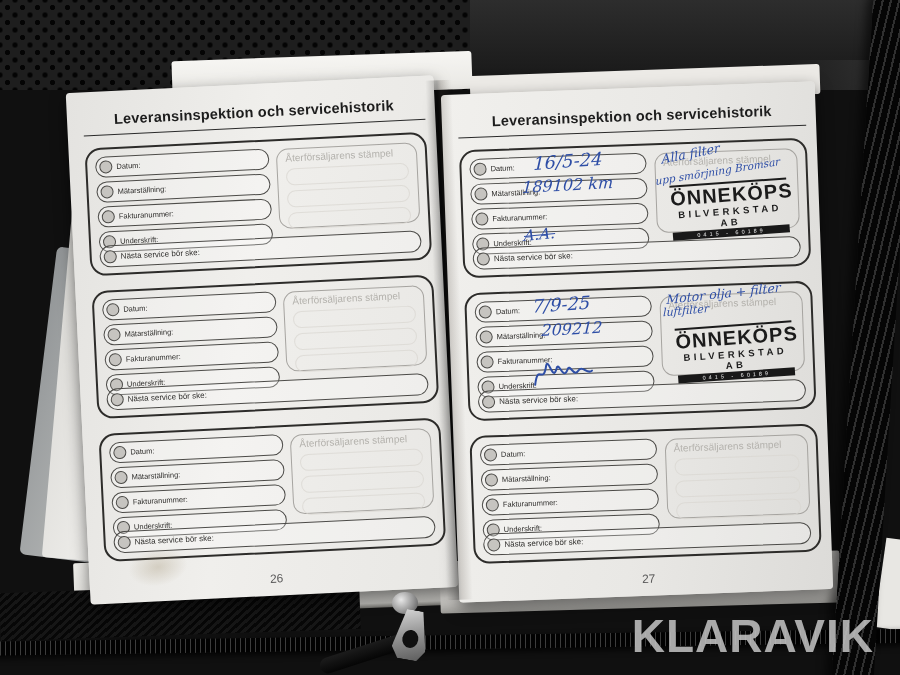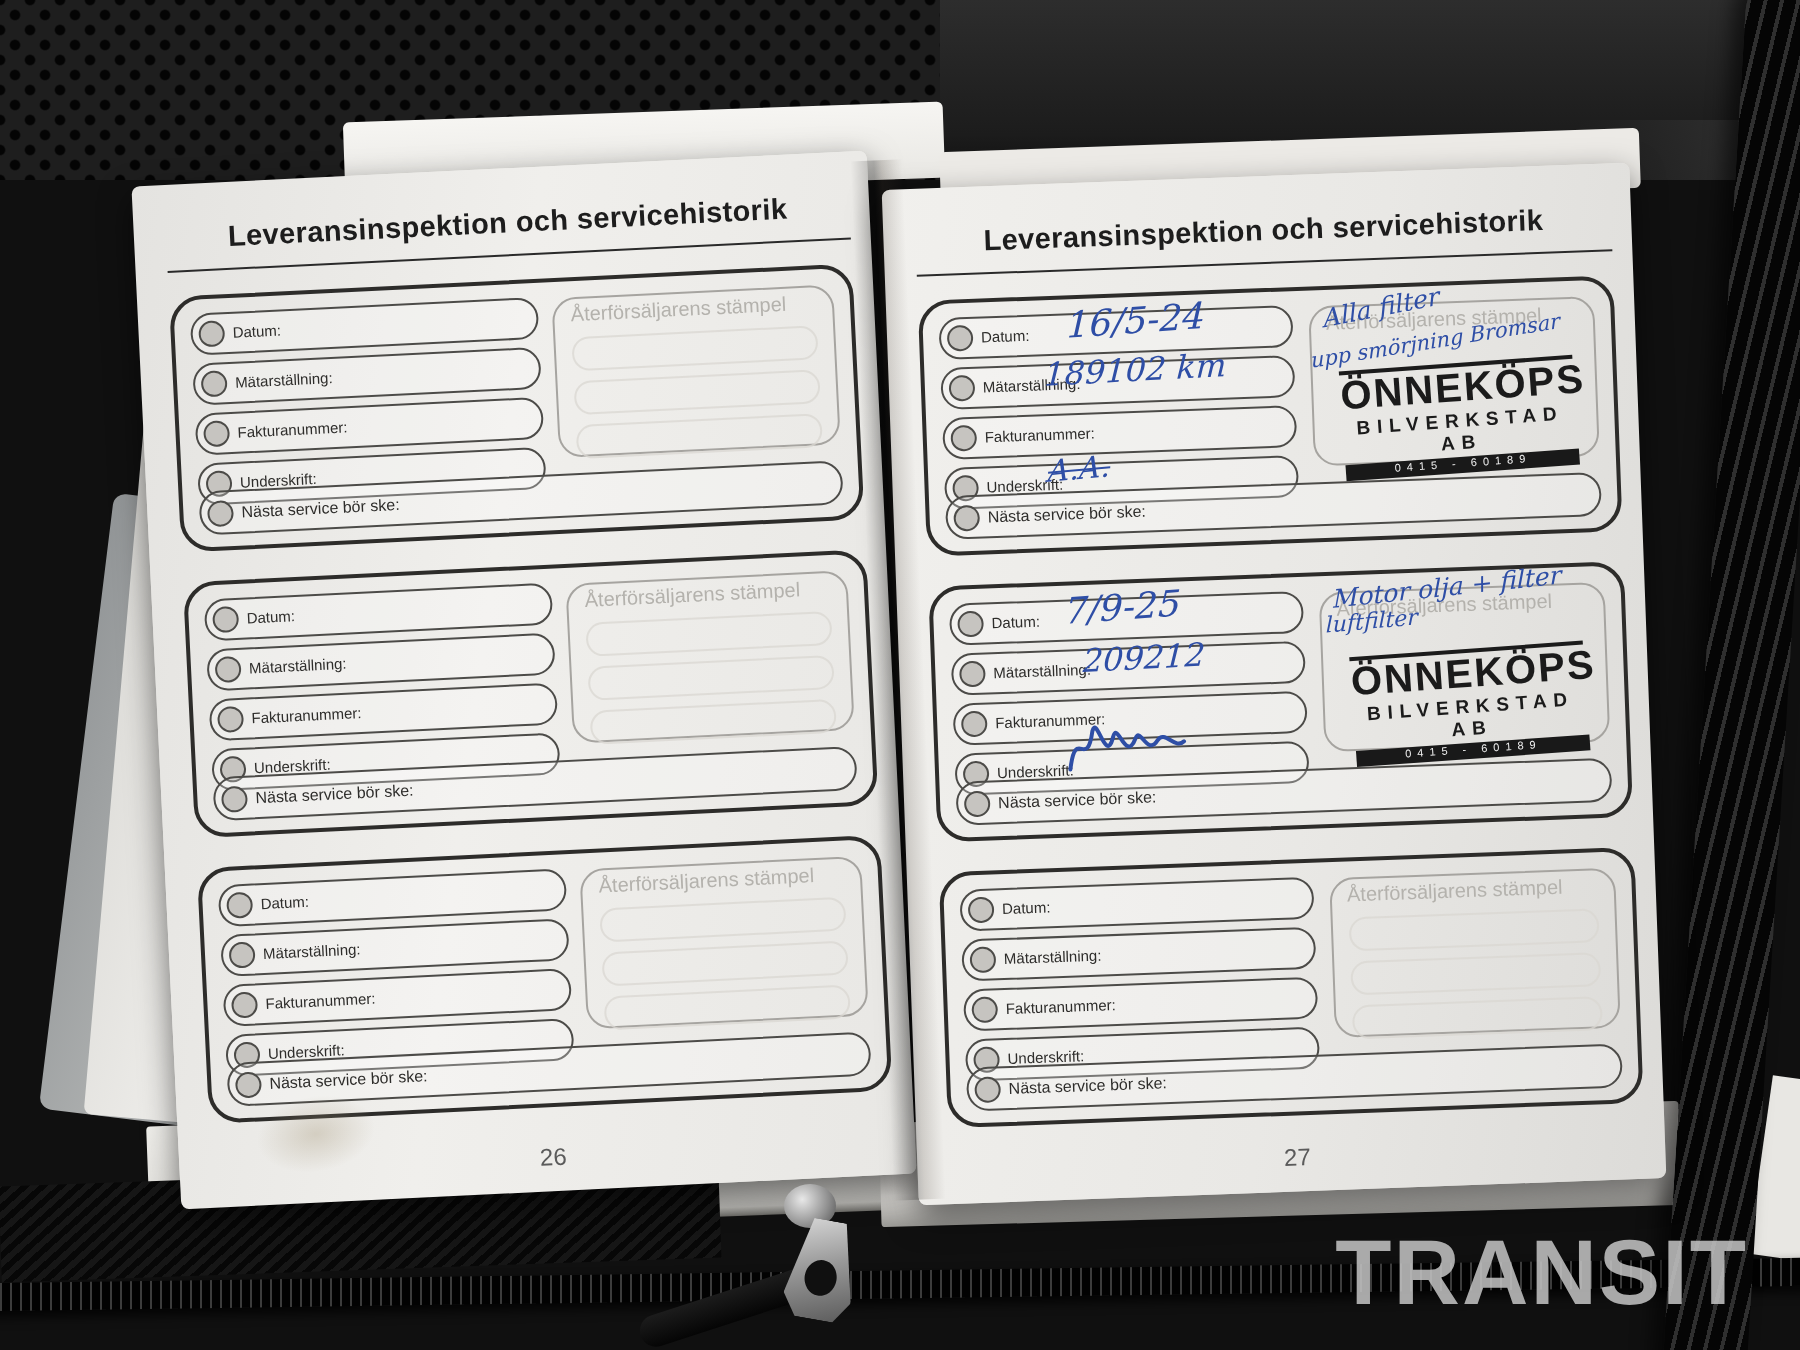--- a/index.html
+++ b/index.html
@@ -387,15 +387,15 @@
   <div class="spine-shadow"></div>
   <div class="stain"></div>
 
   <div class="zip-strap"></div>
   <div class="zip-ring"></div>
   <div class="zip-slider"></div>
   <div class="zipper-bottom"></div>
   <div class="bottom-fabric-left"></div>
   <div class="zipper-right"></div>
 
-  <div class="watermark">TRANSIT</div>
+  <div class="watermark">KLARAVIK</div>
 
 </div>
 
 </body></html>

